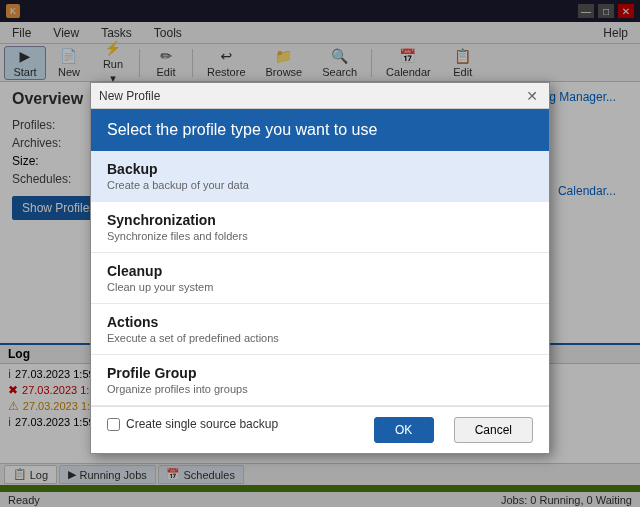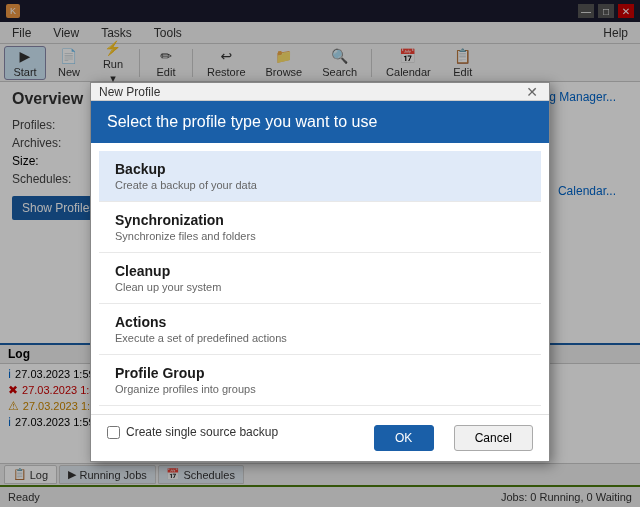--- a/index.html
+++ b/index.html
@@ -207,21 +207,21 @@
     .bottom-tab.active { background: #fff; }
 
     
     .status-bar {
       position: absolute;
       bottom: 0;
       left: 0;
       right: 0;
       height: 22px;
       background: #f0f0f0;
-      border-top: 2px solid #4d7c0f;
+      border-top: 7px solid #4d7c0f;
       display: flex;
       align-items: center;
       padding: 0 8px;
       font-size: 11px;
       color: #333;
     }
     .status-right {
       margin-left: auto;
     }
 
@@ -244,21 +244,21 @@
       box-shadow: 3px 3px 12px rgba(0,0,0,0.4);
       width: 460px;
     }
     .modal-titlebar {
       background: #f0f0f0;
       border-bottom: 1px solid #ccc;
       display: flex;
       align-items: center;
       justify-content: space-between;
       padding: 4px 8px;
-      height: 18px;
+      height: 26px;
     }
     .modal-title {
       font-size: 12px;
       color: #333;
     }
     .modal-close-btn {
       background: none;
       border: none;
       cursor: pointer;
       font-size: 14px;
@@ -267,21 +267,21 @@
     }
 
     .modal-header {
       background: #1a5fa8;
       color: #fff;
       padding: 12px 16px;
       font-size: 16px;
     }
 
     .modal-body {
-      padding: 8px;
+      padding: 0;
     }
 
     .profile-option {
       padding: 10px 16px;
       border-bottom: 1px solid #e8e8e8;
       cursor: pointer;
     }
     .profile-option.selected { background: #e0eaf8; }
     .profile-option-title {
       font-size: 14px;

